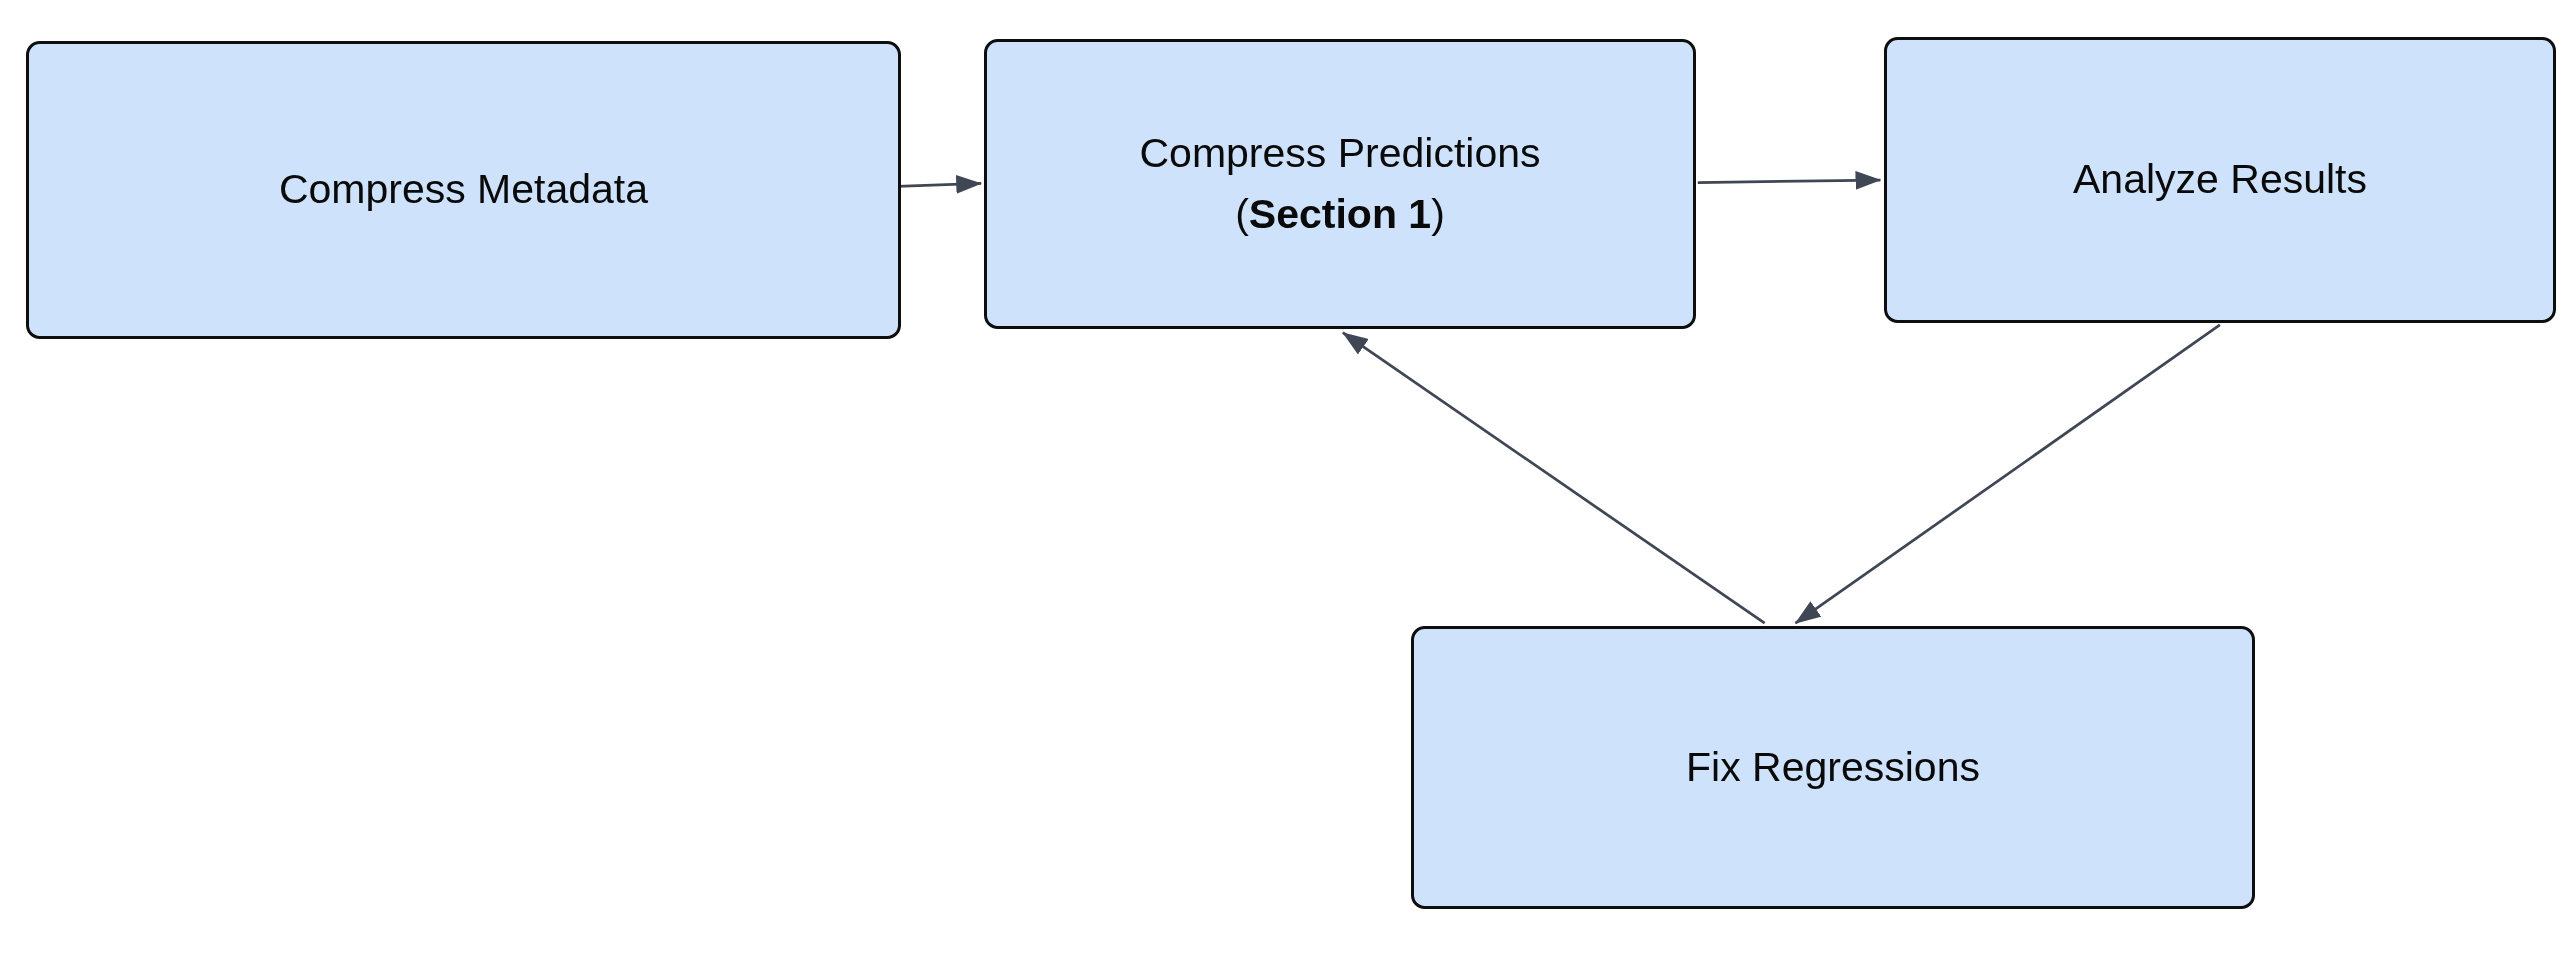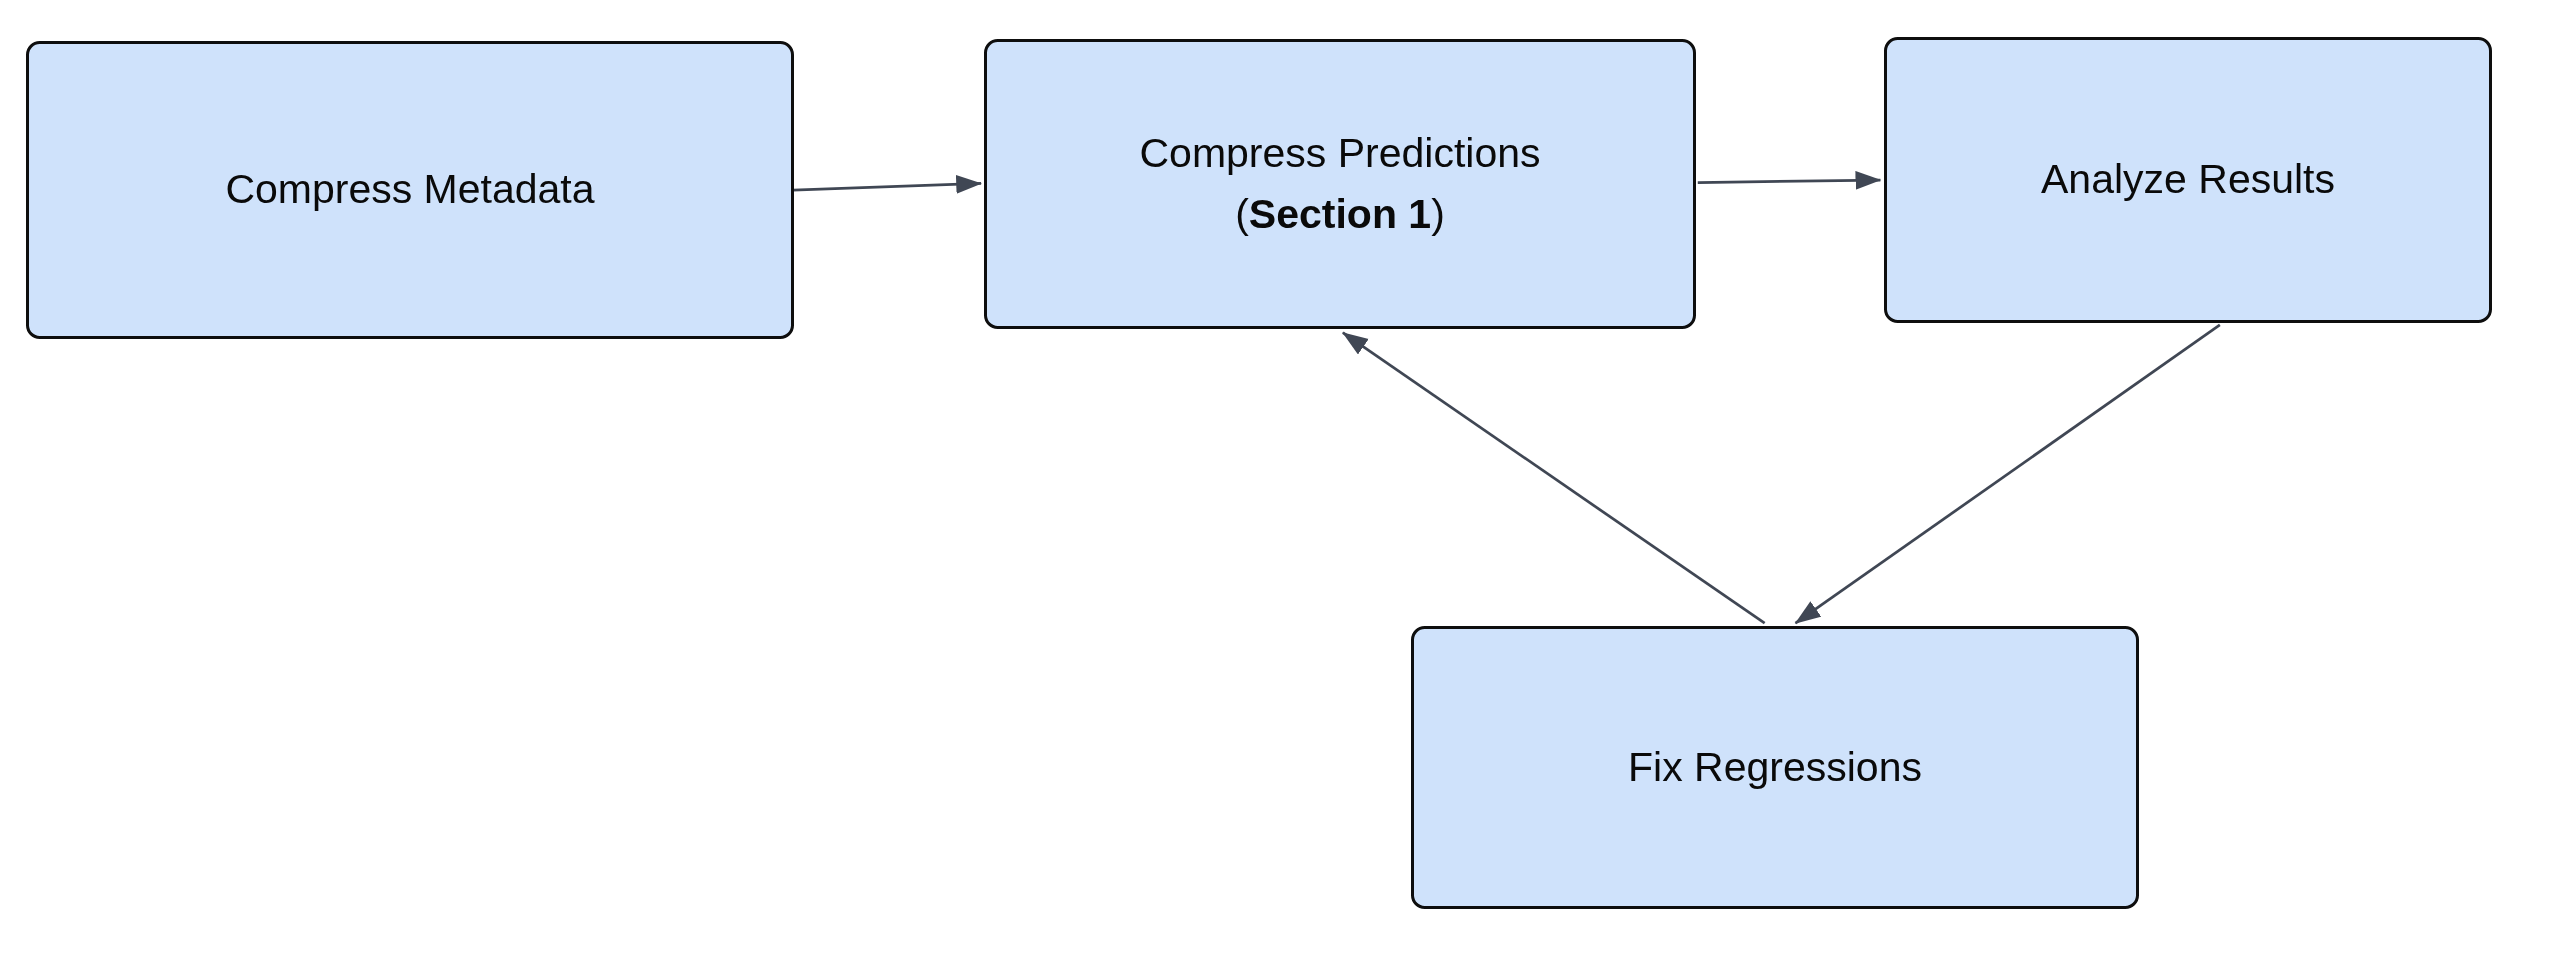--- a/index.html
+++ b/index.html
@@ -37,24 +37,24 @@
     display: flex;
     flex-direction: column;
     align-items: center;
     justify-content: center;
     text-align: center;
     font-size: 41px;
     line-height: 1.5;
     color: var(--text-color);
   }
   .node .bold { font-weight: 700; }
-  .node-compress   { left: 26px;   top: 41px;  width: 768px; height: 298px; }
+  .node-compress   { left: 26px;   top: 41px;  width: 875px; height: 298px; }
   .node-evaluate   { left: 984px; top: 39px;  width: 712px; height: 290px; }
-  .node-analyze    { left: 1884px; top: 37px;  width: 608px; height: 286px; }
-  .node-fix        { left: 1411px; top: 626px; width: 728px; height: 283px; }
+  .node-analyze    { left: 1884px; top: 37px;  width: 672px; height: 286px; }
+  .node-fix        { left: 1411px; top: 626px; width: 844px; height: 283px; }
 </style>
 </head>
 <body>
 
 <div class="canvas">
 
   <svg class="edges" viewBox="0 0 3004 1114" xmlns="http://www.w3.org/2000/svg">
     <defs>
       <marker id="arrowhead" markerUnits="userSpaceOnUse" markerWidth="34" markerHeight="26" refX="29" refY="11" orient="auto">
         <path d="M0,0 L30,11 L0,22 Z" fill="#404754"></path>

